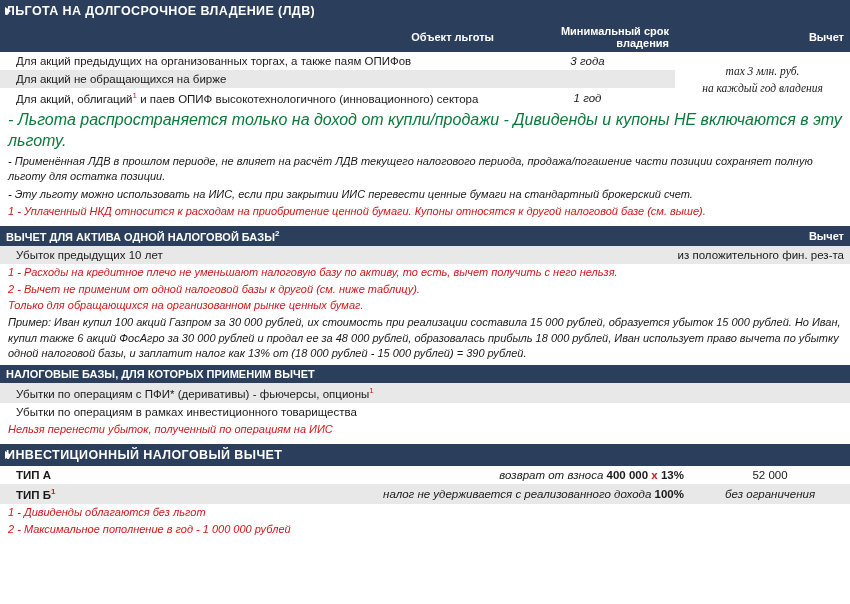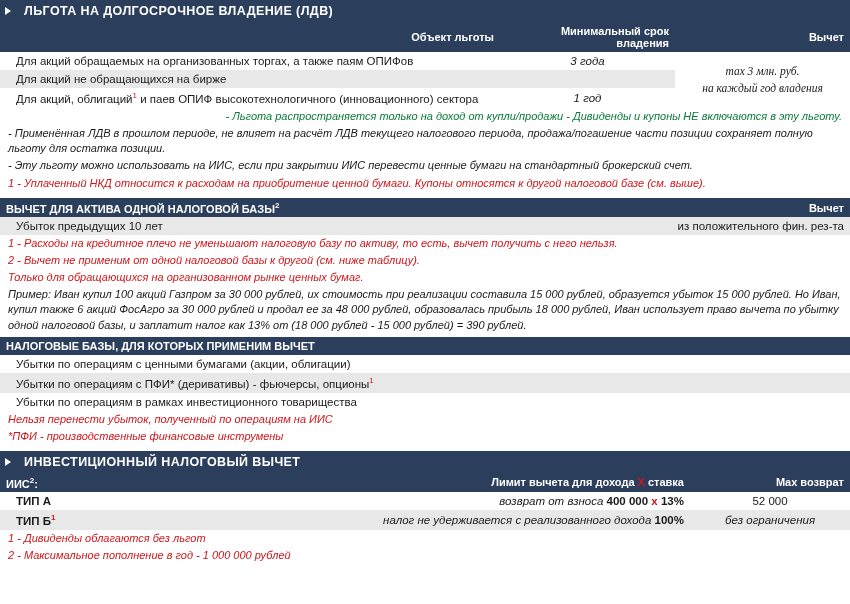--- a/index.html
+++ b/index.html
@@ -23,21 +23,21 @@
     padding: 0;
   }
 
   
   .section-bar {
     background: #2b3f5c;
     color: #ffffff;
     font-weight: bold;
     font-size: 12.5px;
     letter-spacing: 0.4px;
-    padding: 4px 8px 4px 24px;
+    padding: 4px 8px 4px 6px;
     margin: 0;
     position: relative;
   }
   .section-bar::before {
     content: "";
     position: absolute;
     left: 5px;
     top: 50%;
     transform: translateY(-50%);
     width: 0; height: 0;
@@ -68,24 +68,23 @@
   .row-light td { background: #ffffff; }
   .row-grey td  { background: #e8e8e8; }
 
   .cell-italic { font-style: italic; text-align: center; }
   .cell-center { text-align: center; }
   .cell-right  { text-align: right; }
 
   .note-green {
     color: #0b7a3b;
     font-style: italic;
-    font-size: 11px;
+    font-size: 16px;
     padding: 1px 4px;
     line-height: 1.35;
-    text-align: right;
   }
   .note-red {
     color: #d0161a;
     font-style: italic;
     font-size: 11px;
     padding: 1px 4px;
     line-height: 1.35;
   }
   .note-dark {
     color: #1a1a1a;
@@ -129,21 +128,21 @@
       <col style="width:175px">
       <col style="width:175px">
     </colgroup>
     <tbody>
         <tr class="hdr-row">
       <td class="cell-center">Объект льготы</td>
       <td class="cell-center">Минимальный срок владения</td>
       <td class="cell-center">Вычет</td>
     </tr>
     <tr class="row-light">
-      <td class="indent">Для акций обращаемых на организованных торгах, а также паям ОПИФов</td>
+      <td class="indent">Для акций предыдущих на организованных торгах, а также паям ОПИФов</td>
       <td class="cell-italic">3 года</td>
       <td rowspan="3" class="merged-note">
         <span>max 3 млн. руб.</span><br>
         <span>на каждый год владения</span>
       </td>
     </tr>
     <tr class="row-grey">
       <td class="indent">Для акций не обращающихся на бирже</td>
       <td class="cell-italic"></td>
     </tr>
@@ -191,53 +190,44 @@
   <div class="spacer-xs"></div>
 
   <table>
     <colgroup>
         <col style="width:850px">
       </colgroup>
     <tbody>
         <tr class="hdr-row">
       <td class="left">НАЛОГОВЫЕ БАЗЫ, ДЛЯ КОТОРЫХ ПРИМЕНИМ ВЫЧЕТ</td>
     </tr>
-    <tr class="row-light">
-      <td class="indent">Убытки по операциям с ценными бумагами (акции, облигации)</td>
-    </tr>
     <tr class="row-grey">
       <td class="indent"><span>Убытки по операциям с ПФИ* (деривативы) - фьючерсы, опционы</span><span class="sup-red">1</span></td>
     </tr>
     <tr class="row-light">
       <td class="indent">Убытки по операциям в рамках инвестиционного товарищества</td>
     </tr>
   </tbody>
     </table>
 
   <div class="wrap">
     <div class="note-red">Нельзя перенести убыток, полученный по операциям на ИИС</div>
-    <div class="note-red">*ПФИ - производственные финансовые инструмены</div>
   </div>
 
   <div class="spacer-sm"></div>
 
   <div class="section-bar">ИНВЕСТИЦИОННЫЙ НАЛОГОВЫЙ ВЫЧЕТ</div>
 
   <table>
     <colgroup>
       <col style="width:120px">
       <col style="width:570px">
       <col style="width:160px">
     </colgroup>
     <tbody>
-        <tr class="hdr-row">
-      <td class="left"><span>ИИС</span><span class="sup">2</span>:</td>
-      <td class="cell-center"><span>Лимит вычета для дохода </span><span class="red-x">X</span><span> ставка</span></td>
-      <td class="cell-center">Max возврат</td>
-    </tr>
     <tr class="row-light">
       <td class="indent" style="font-weight:bold">ТИП А</td>
       <td class="cell-right"><span style="font-style:italic">возврат от взноса</span>&nbsp;<span style="font-weight:bold">400 000</span>&nbsp;<span class="red-x">х</span>&nbsp;<span style="font-weight:bold">13%</span></td>
       <td class="cell-center">52 000</td>
     </tr>
     <tr class="row-grey">
       <td class="indent" style="font-weight:bold"><span>ТИП Б</span><span class="sup-red">1</span></td>
       <td class="cell-right"><span style="font-style:italic">налог не удерживается с реализованного дохода</span>&nbsp;<span style="font-weight:bold">100%</span></td>
       <td class="cell-center" style="font-style:italic">без ограничения</td>
     </tr>

